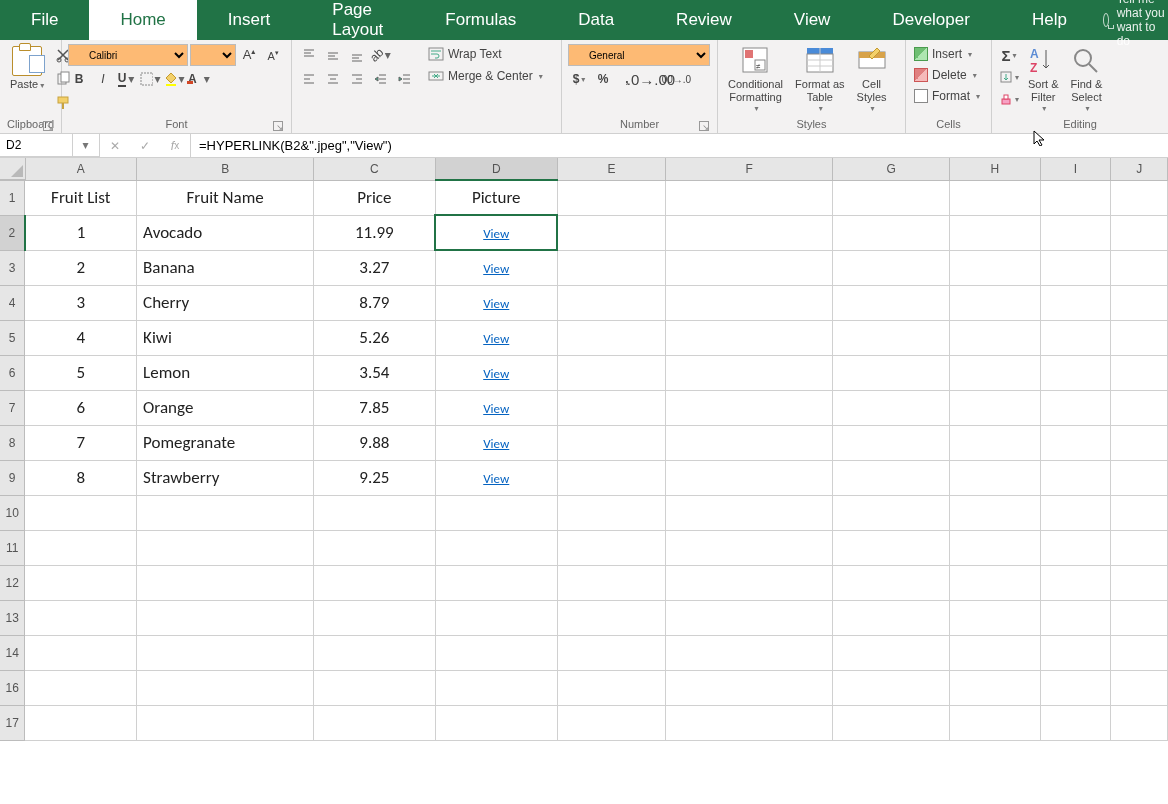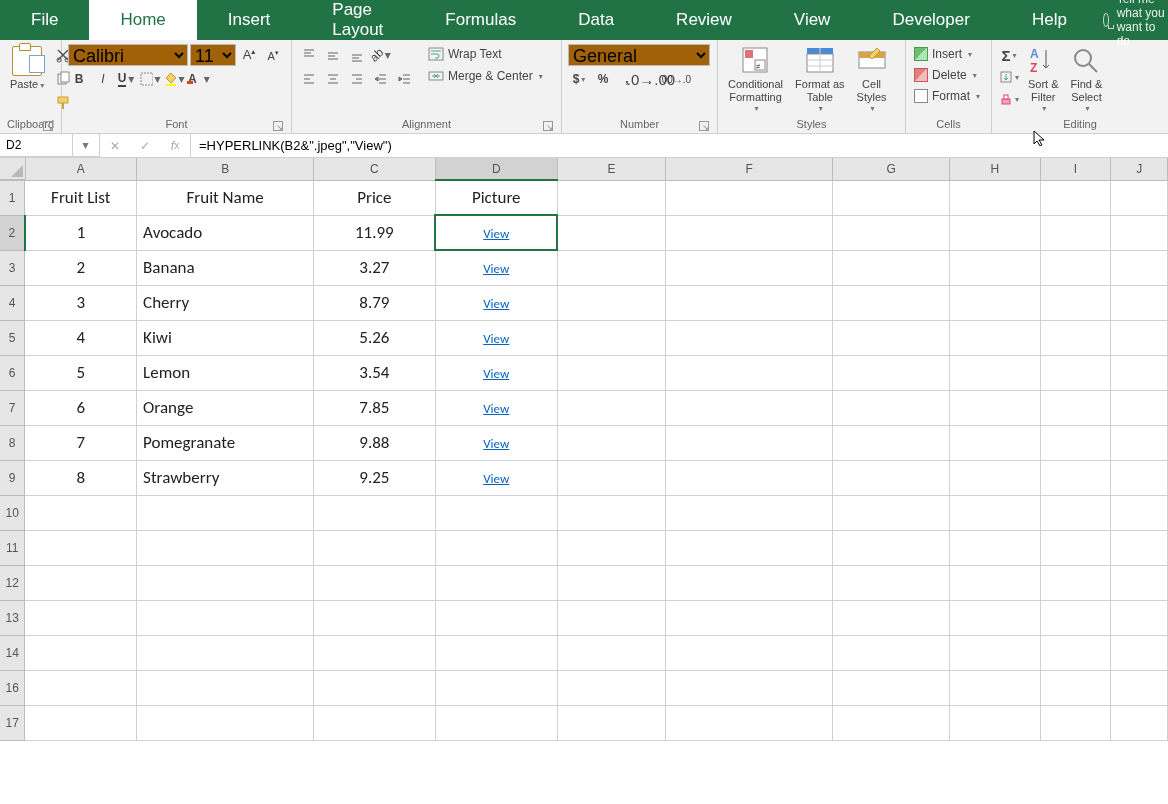--- a/index.html
+++ b/index.html
@@ -24,21 +24,21 @@
   .group-label{text-align:center;font-size:11px;color:#666;padding:2px 0 3px;position:relative;}
   .group-label .dlg{position:absolute;right:2px;bottom:2px;width:10px;height:10px;border:1px solid #999;}
   .group-label .dlg::after{content:"↘";font-size:8px;position:absolute;right:-1px;bottom:-2px;color:#888;}
 
   .btn{display:flex;flex-direction:column;align-items:center;padding:2px 4px;cursor:pointer;border-radius:2px;font-size:11px;line-height:1.2;text-align:center;}
   .btn .ic{width:22px;height:22px;margin-bottom:2px;}
   .btn.big .ic{width:30px;height:30px;}
   .mini{width:22px;height:22px;display:flex;align-items:center;justify-content:center;cursor:pointer;border-radius:2px;}
   .mini svg,.mini span{pointer-events:none;}
   .dd{width:10px;text-align:center;color:#666;}
-  select.rib, input.rib{border:1px solid #bbb;background:#a16207;height:22px;font-size:18px;padding:0 0;}
+  select.rib, input.rib{border:1px solid #bbb;background:#fdba74;height:22px;font-size:10px;padding:0 16px;}
   .stackv{display:flex;flex-direction:column;gap:2px;}
   .row-line{display:flex;align-items:center;gap:2px;}
 
   
   .ic-clipboard{width:24px;height:30px;background:linear-gradient(#fff,#fff) padding-box;border:1px solid #ba8e2c;border-radius:2px;position:relative;}
   .ic-clipboard::before{content:"";position:absolute;top:-4px;left:6px;width:10px;height:6px;border:1px solid #ba8e2c;border-radius:2px 2px 0 0;background:#fff;}
   .ic-clipboard::after{content:"";position:absolute;bottom:2px;right:-4px;width:14px;height:16px;background:#fff;border:1px solid #7da2cc;}
 
   .underline-btn{font-weight:bold;border-bottom:2px solid #444;line-height:14px;}
 
@@ -276,21 +276,20 @@
         </div>
         <div class="menu-line caret">
           <svg width="16" height="14">
               <rect x="1" y="3" width="14" height="8" fill="none" stroke="#888"></rect>
               <path d="M4 7h3m2 0h3M6 5l2 2-2 2M10 5l-2 2 2 2" fill="none" stroke="#4a8"></path>
             </svg>
           <span>Merge &amp; Center</span>
         </div>
       </div>
     </div>
-    <div class="group-label"><span>Alignment</span><span class="dlg"></span></div>
   </div>
 
   <div class="group" style="width:156px">
     <div class="group-body stackv" style="width:100%">
       <select class="rib" style="width:142px"><option>General</option></select>
       <div class="row-line">
         <div class="mini caret">
             <b>$</b>
           </div>
         <div class="mini">

